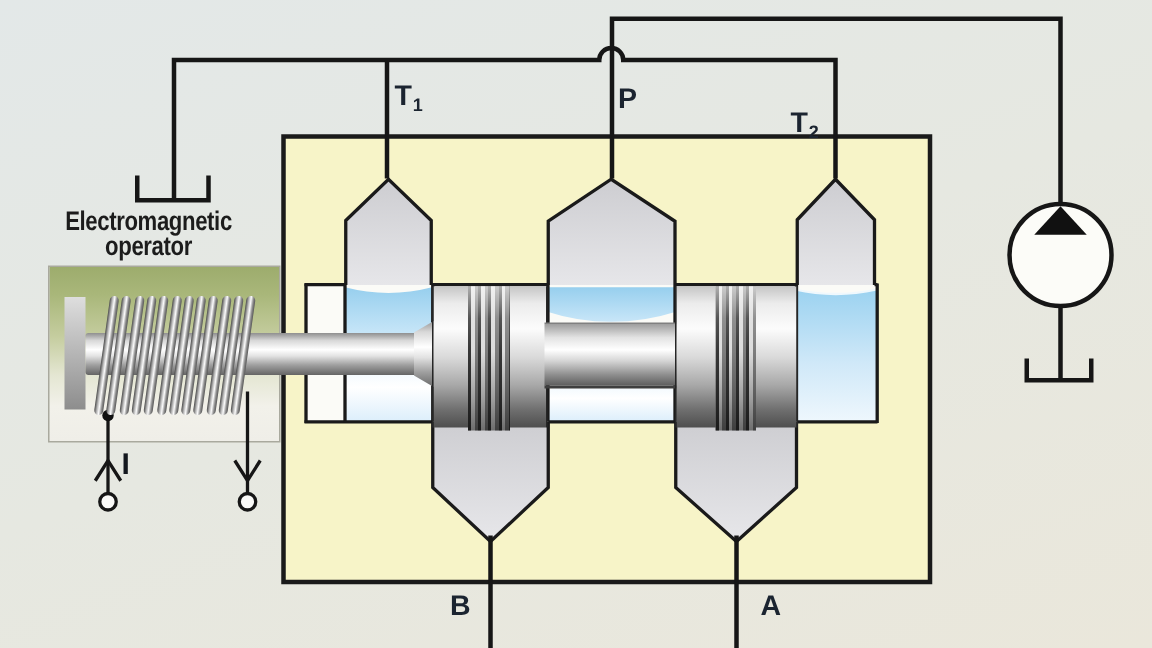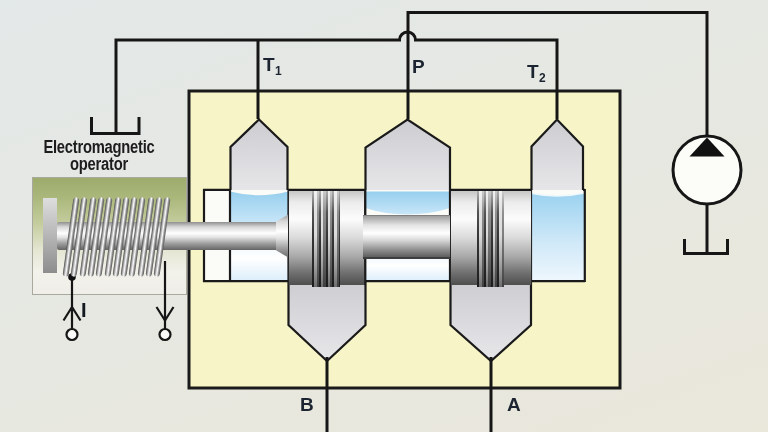--- a/index.html
+++ b/index.html
@@ -183,20 +183,20 @@
 
   <div class="abs op-label">
     <div>Electromagnetic</div>
     <div>operator</div>
   </div>
 
   <div class="abs port-label" style="left:263px; top:54px;">
     <span>T</span><span class="sub">1</span>
   </div>
   <div class="abs port-label" style="left:412px; top:56px;">P</div>
-  <div class="abs port-label" style="left:527px; top:61px;">
+  <div class="abs port-label" style="left:527px; top:72px;">
     <span>T</span><span class="sub">2</span>
   </div>
   <div class="abs port-label" style="left:300px; top:394px;">B</div>
   <div class="abs port-label" style="left:507px; top:394px;">A</div>
   <div class="abs cur-label" style="left:81px; top:299px;">I</div>
 
 </div>
 
 </body></html>

